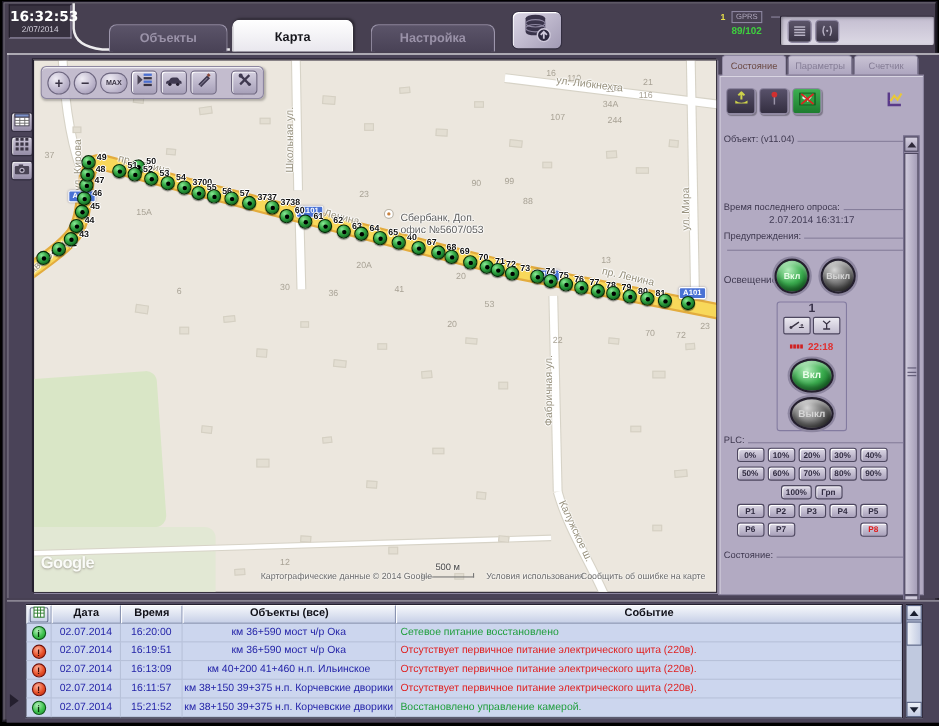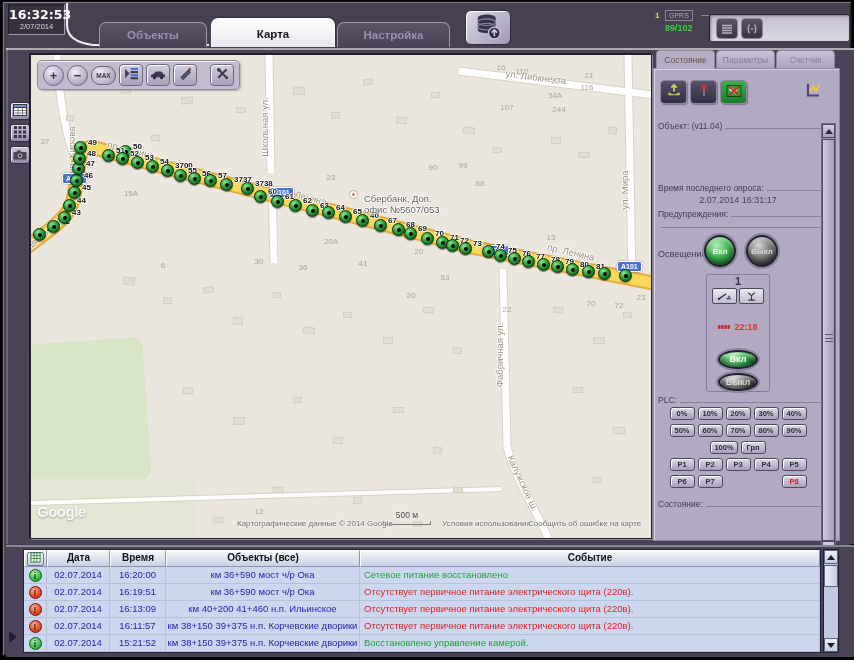--- a/index.html
+++ b/index.html
@@ -94,21 +94,21 @@
   .objbox span{font-size:11.5px;font-weight:bold;color:#39334a;line-height:16px;}
   .rbtn{border-radius:50%;display:flex;align-items:center;justify-content:center;font-weight:bold;
        border:2px solid #241f2e;box-shadow:0 0 0 2px #8d86a0,inset 0 -4px 5px rgba(0,0,0,.35),inset 0 3px 3px rgba(255,255,255,.35);}
   .rbtn.green{background:radial-gradient(circle at 38% 30%,#b2ecba,#3cae50 48%,#1d7c2f 78%,#0e4a1a);color:#eafeea;}
   .rbtn.gray{background:radial-gradient(circle at 38% 30%,#d6d6d6,#767676 48%,#3c3c3c 80%,#262626);color:#d6d6d6;}
   .chbox{position:absolute;left:52px;top:205px;width:64px;height:118px;border:1px solid #837ba0;border-radius:3px;
        display:flex;flex-direction:column;align-items:center;}
   .chnum{font-size:11px;font-weight:bold;color:#39334a;line-height:13px;}
   .togglebtn{width:25px;height:16px;background:linear-gradient(#eceaf1,#c2bccf);border:1px solid #4d475f;border-radius:2px;
        display:flex;align-items:center;justify-content:center;}
-  .alarmrow{display:flex;align-items:center;gap:3px;margin:18px 0;}
+  .alarmrow{display:flex;align-items:center;gap:3px;margin:6px 0;}
   .alarmrow span{font-size:9px;font-weight:bold;color:#e03030;}
   .plcrow{display:flex;justify-content:center;gap:3px;margin-bottom:4px;}
   .plcbtn{min-width:25px;height:13px;padding:0 3px;border-radius:3px;text-align:center;line-height:12px;
        font-size:7.5px;font-weight:bold;color:#2f2a40;background:linear-gradient(#ddd9e6,#a8a0ba);
        border:1px solid #4d475f;box-shadow:inset 1px 1px 0 #fff;}
   .plcbtn.alarm{color:#e01818;}
   .pscroll{position:absolute;left:167px;top:54px;width:15px;height:433px;background:#9c94ae;
        border:1px solid #736c8a;}
   .sbbtn{position:absolute;left:0;width:13px;height:14px;background:linear-gradient(#d5d0e0,#a7a0b9);
        border:1px solid #4d475f;display:flex;align-items:center;justify-content:center;}
@@ -156,21 +156,21 @@
 
   <div class="clock">
     <div class="t">16:32:53</div>
     <div class="d">2/07/2014</div>
   </div>
   <svg class="swoosh" width="854" height="46">
     <path d="M64,1 L64,24 Q65,40 90,43 L206,43" stroke="#ffffff" stroke-width="2.2" fill="none" opacity="0.9"></path>
   </svg>
   <div>
         <div class="tab" style="left: 96px; width: 108px;">Объекты</div>
-        <div class="tab active" style="left: 208px; width: 124px;">Карта</div>
+        <div class="tab active" style="left: 208px; width: 110px;">Карта</div>
         <div class="tab" style="left: 334px; width: 113px;">Настройка</div>
       </div>
   <div class="dbbtn">
     <span>
       <svg viewBox="0 0 22 22" width="28" height="28">
             <ellipse cx="10" cy="4.5" rx="7" ry="2.6" fill="#39334a"></ellipse>
             <path d="M3 4.5 V14 Q3 16.6 10 16.6 Q17 16.6 17 14 V4.5" fill="#39334a"></path>
             <ellipse cx="10" cy="8" rx="7" ry="2.6" fill="none" stroke="#8d86a0" stroke-width="0.8"></ellipse>
             <ellipse cx="10" cy="11.5" rx="7" ry="2.6" fill="none" stroke="#8d86a0" stroke-width="0.8"></ellipse>
             <circle cx="16" cy="16.5" r="4.6" fill="#2e2940" stroke="#cfc9db"></circle>

